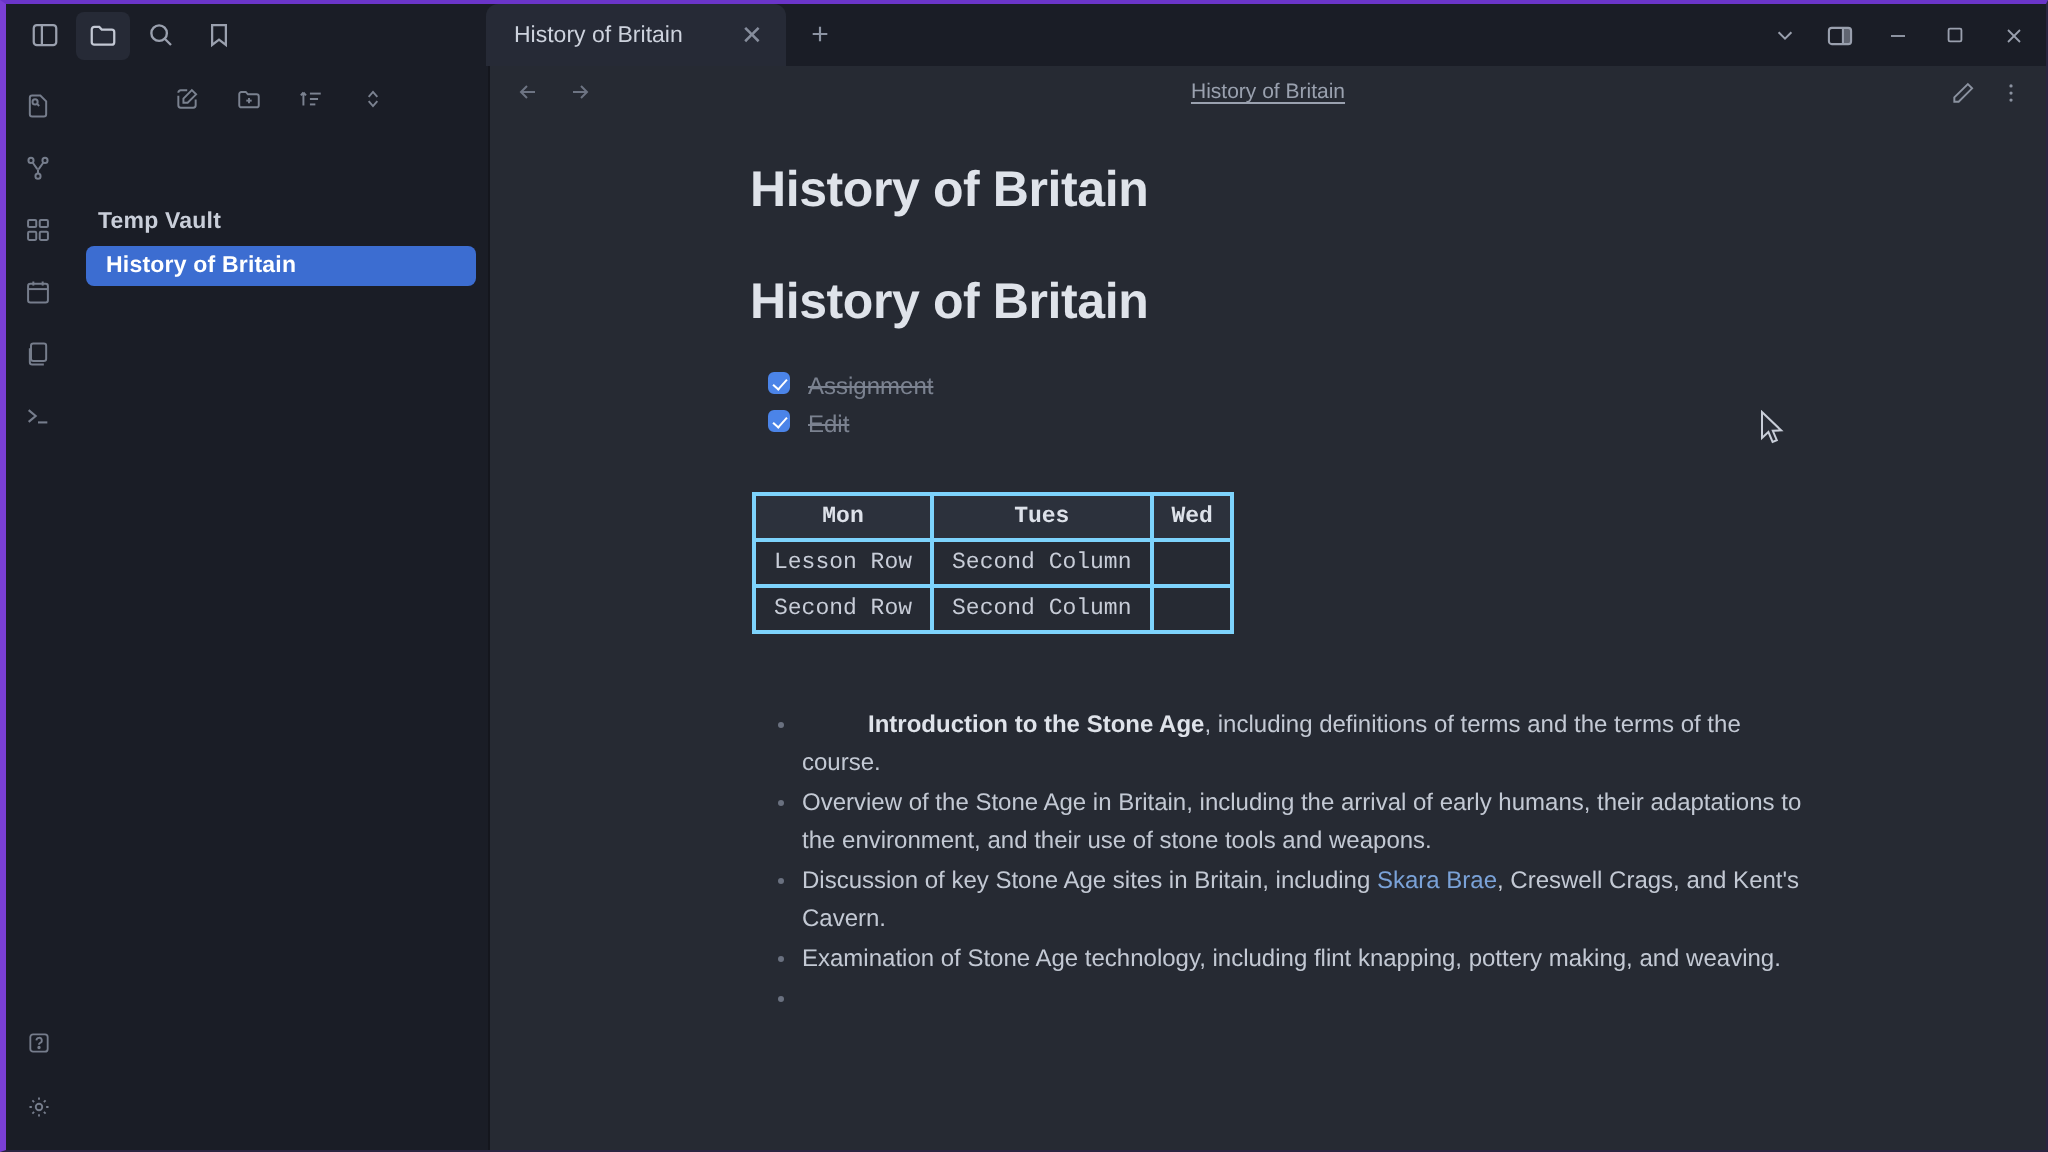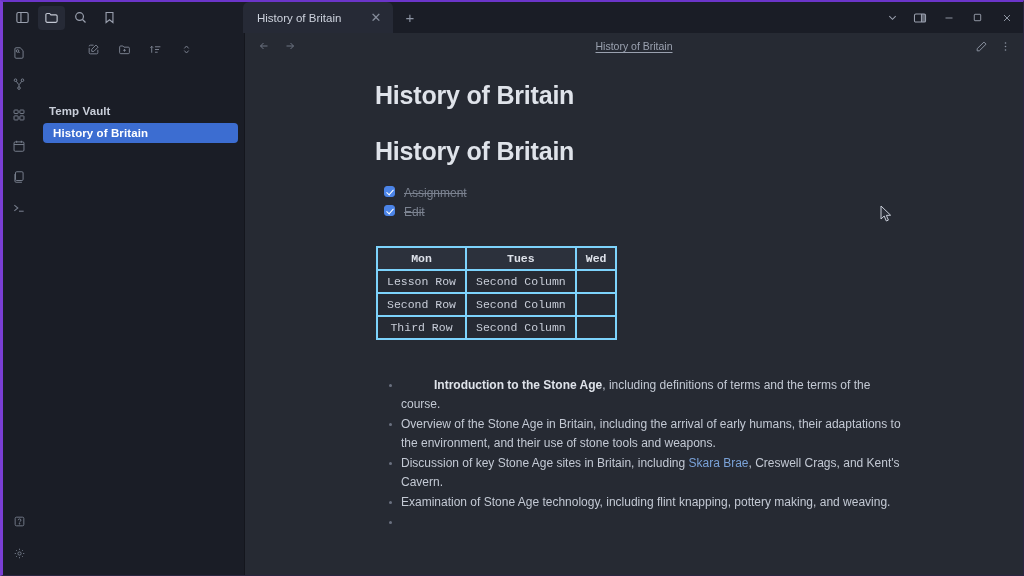--- a/index.html
+++ b/index.html
@@ -579,25 +579,20 @@
                 <tr>
                   <td>Lesson Row</td>
                   <td>Second Column</td>
                   <td class="empty"></td>
                 </tr>
                 <tr>
                   <td>Second Row</td>
                   <td>Second Column</td>
                   <td class="empty"></td>
                 </tr>
-                <tr>
-                  <td>Third Row</td>
-                  <td>Second Column</td>
-                  <td class="empty"></td>
-                </tr>
               </tbody>
             </table>
 
 
             <ul class="bullets">
               <li>
                 <span class="b">Introduction to the Stone Age</span><span>, including definitions of terms and the terms of the course.</span>
               </li>
               <li>
                 <span>Overview of the Stone Age in Britain, including the arrival of early humans, their adaptations to the environment, and their use of stone tools and weapons.</span>

